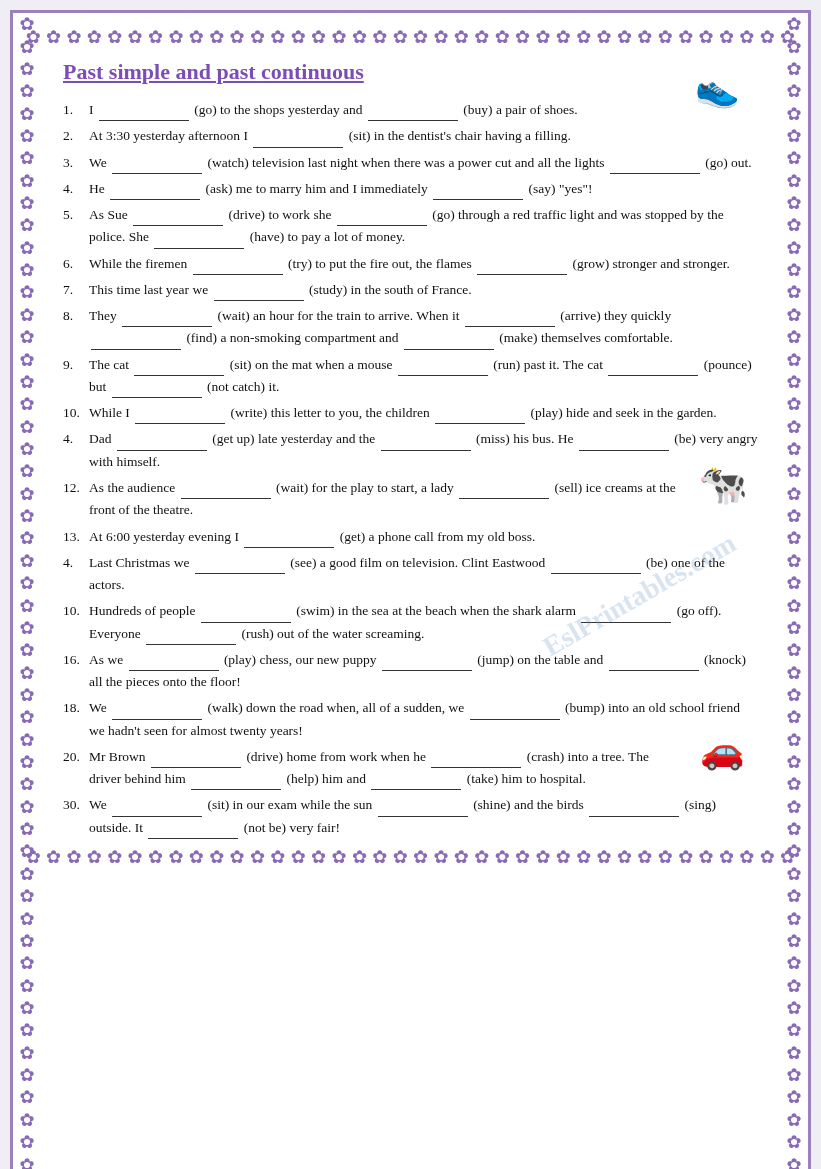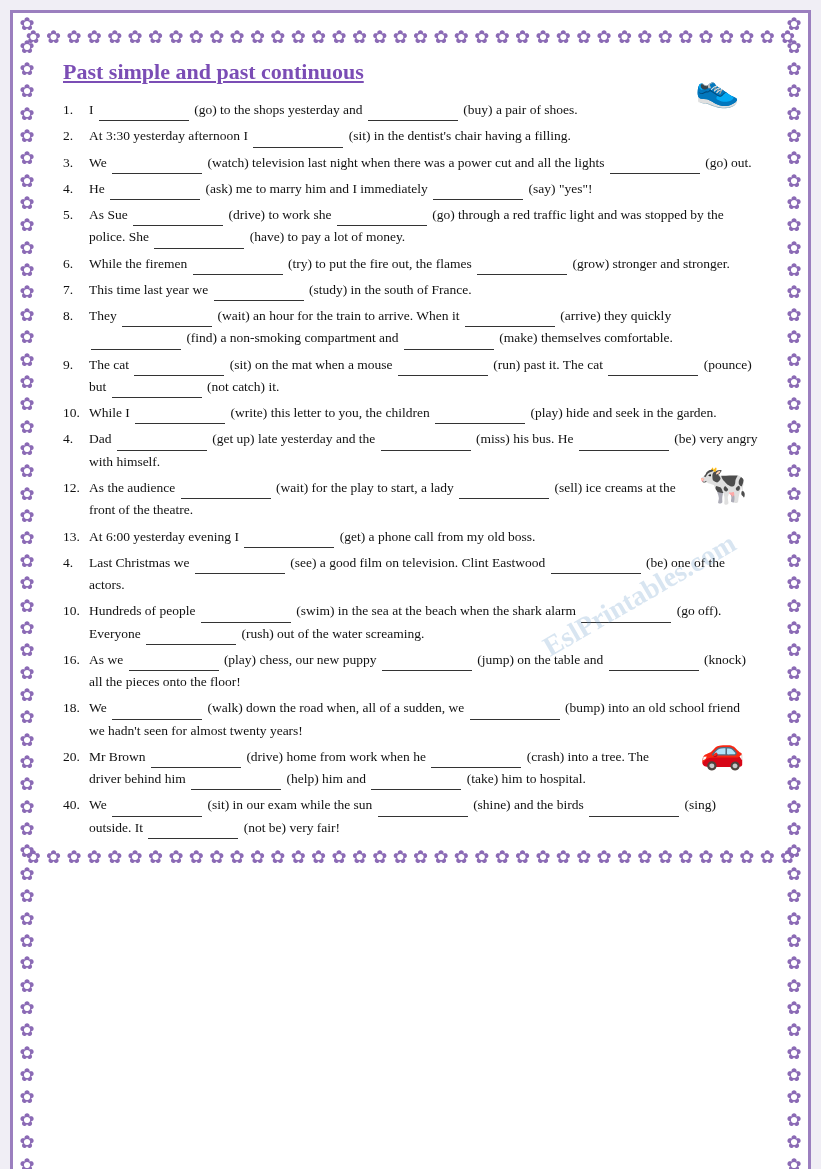--- a/index.html
+++ b/index.html
@@ -370,21 +370,21 @@
         </div>
         <div class="exercise-item">
           <span class="exercise-num">18.</span>
           <div class="exercise-text">We <span class="blank"></span> (walk) down the road when, all of a sudden, we <span class="blank"></span> (bump) into an old school friend we hadn't seen for almost twenty years!</div>
         </div>
         <div class="exercise-item">
           <span class="exercise-num">20.</span>
           <div class="exercise-text"><span class="img-car">🚗</span>Mr Brown <span class="blank"></span> (drive) home from work when he <span class="blank"></span> (crash) into a tree. The driver behind him <span class="blank"></span> (help) him and <span class="blank"></span> (take) him to hospital.</div>
         </div>
         <div class="exercise-item">
-          <span class="exercise-num">40.</span>
+          <span class="exercise-num">30.</span>
           <div class="exercise-text">We <span class="blank"></span> (sit) in our exam while the sun <span class="blank"></span> (shine) and the birds <span class="blank"></span> (sing) outside. It <span class="blank"></span> (not be) very fair!</div>
         </div>
       </div>
   </div>
 
   <div class="border-bottom" id="border-bottom">
       <span class="flower">✿</span>
       <span class="flower">✿</span>
       <span class="flower">✿</span>
       <span class="flower">✿</span>

